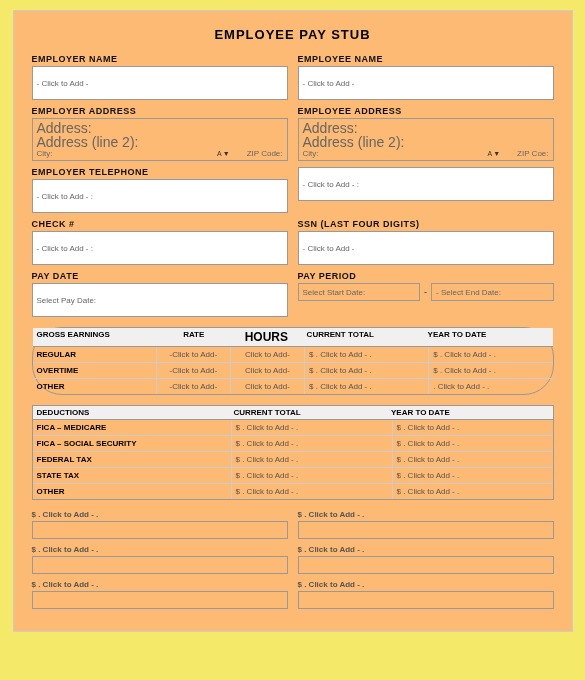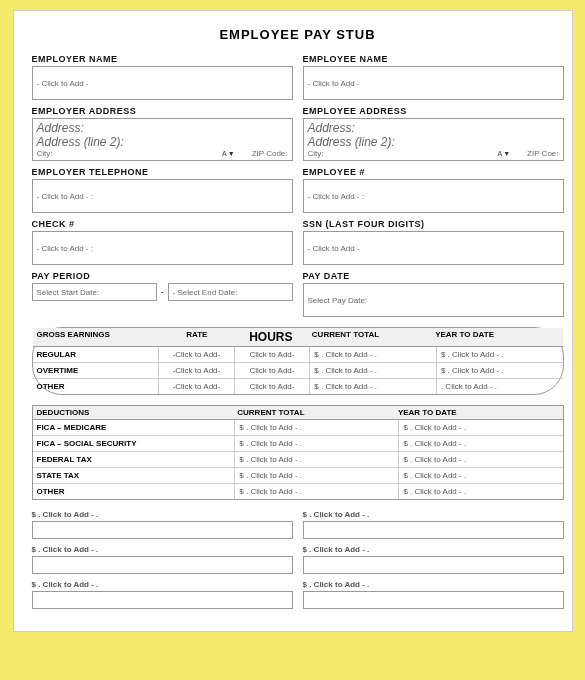--- a/index.html
+++ b/index.html
@@ -7,23 +7,23 @@
       font-family: Arial, sans-serif;
       background: #f5e96a;
       width: 585px;
       min-height: 680px;
       display: flex;
       align-items: flex-start;
       justify-content: center;
       padding: 10px;
     }
     .page {
-      background: #ffffff;
+      background: #fdba74;
       width: 560px;
-      padding: 16px 8px 16px 18px;
+      padding: 16px 18px 16px 18px;
       border: 1px solid #ccc;
     }
     .title {
       text-align: center;
       font-size: 13px;
       font-weight: bold;
       letter-spacing: 1px;
       margin-bottom: 12px;
     }
     .two-col {
@@ -50,24 +50,23 @@
       display: flex;
       align-items: center;
       background: #fff;
     }
     .address-block {
       border: 1px solid #999;
       width: 100%;
       padding: 2px 4px;
     }
     .address-line {
-      font-size: 12px;
+      font-size: 14px;
       color: #666;
       line-height: 14px;
-      font-style: italic;
     }
     .address-row {
       display: flex;
       align-items: center;
       gap: 17px;
       justify-content: space-between;
     }
     .address-city {
       flex: 1;
       font-size: 8px;
@@ -274,21 +273,20 @@
   </div>
 
   <div class="two-col" style="margin-top:6px;">
     <div class="col-half">
       <div class="section-label">EMPLOYER TELEPHONE</div>
       <div class="input-box">
         <span>- Click to Add - :</span>
       </div>
     </div>
     <div class="col-half">
-      <div class="section-label">EMPLOYEE #</div>
       <div class="input-box">
         <span>- Click to Add - :</span>
       </div>
     </div>
   </div>
 
   <div class="two-col" style="margin-top:6px;">
     <div class="col-half">
       <div class="section-label">CHECK #</div>
       <div class="input-box">
@@ -297,38 +295,38 @@
     </div>
     <div class="col-half">
       <div class="section-label">SSN (LAST FOUR DIGITS)</div>
       <div class="input-box">
         <span>- Click to Add -</span>
       </div>
     </div>
   </div>
 
   <div class="two-col" style="margin-top:6px;">
+    <div class="col-half">
+      <div class="section-label">PAY DATE</div>
+      <div class="input-box">
+        <span>Select Pay Date:</span>
+      </div>
+    </div>
     <div class="col-half">
       <div class="section-label">PAY PERIOD</div>
       <div class="pay-period-row">
         <div class="pp-start">
           <span>Select Start Date:</span>
         </div>
         <span class="pp-dash">-</span>
         <div class="pp-end">
           <span>- Select End Date:</span>
         </div>
       </div>
     </div>
-    <div class="col-half">
-      <div class="section-label">PAY DATE</div>
-      <div class="input-box">
-        <span>Select Pay Date:</span>
-      </div>
-    </div>
   </div>
 
   <div class="earnings-section" style="margin-top:10px;border-radius:30px;">
     <div class="earnings-header">
       <span class="eh-gross">GROSS EARNINGS</span>
       <span class="eh-rate">RATE</span>
       <span class="eh-hours">HOURS</span>
       <span class="eh-current">CURRENT TOTAL</span>
       <span class="eh-ytd">YEAR TO DATE</span>
     </div>

